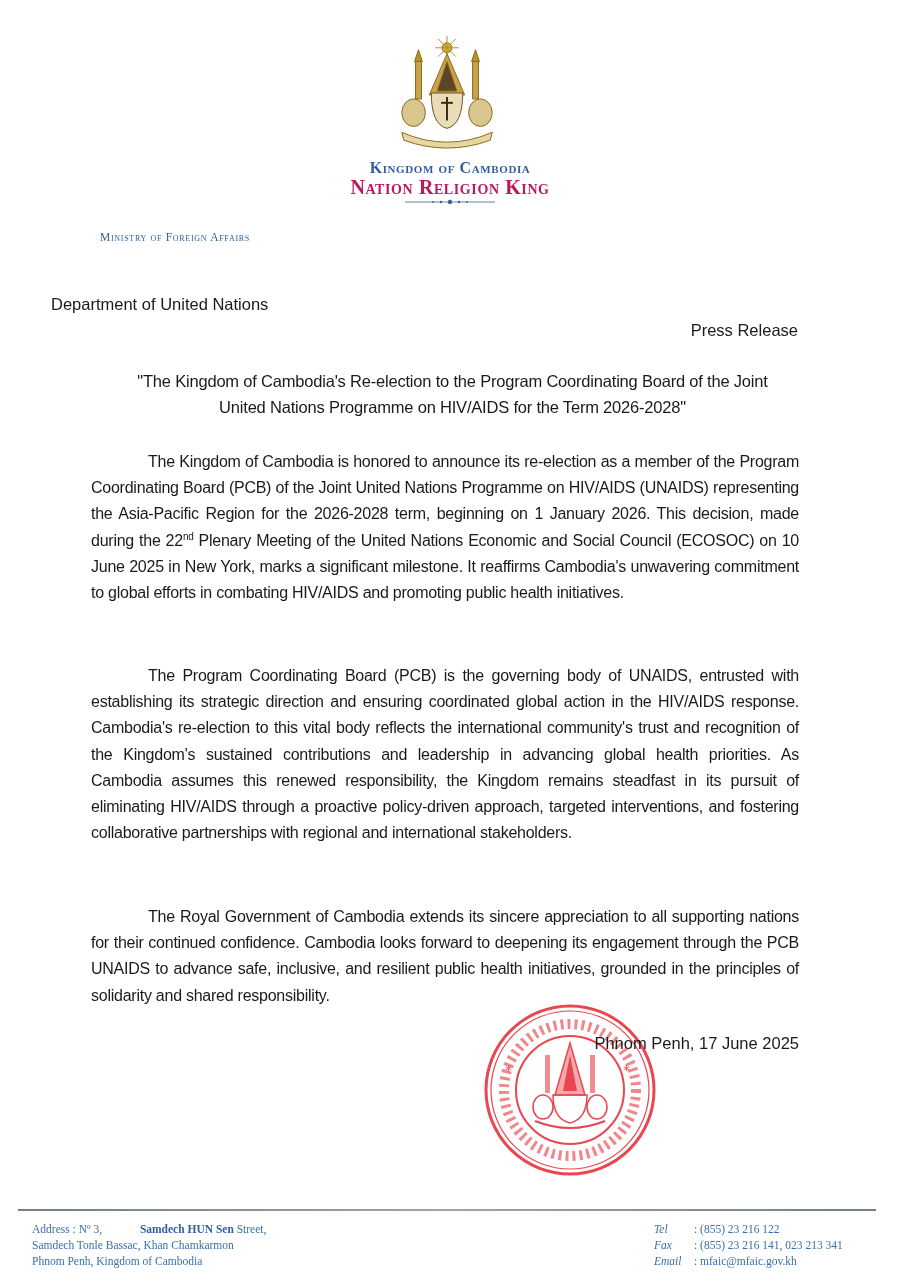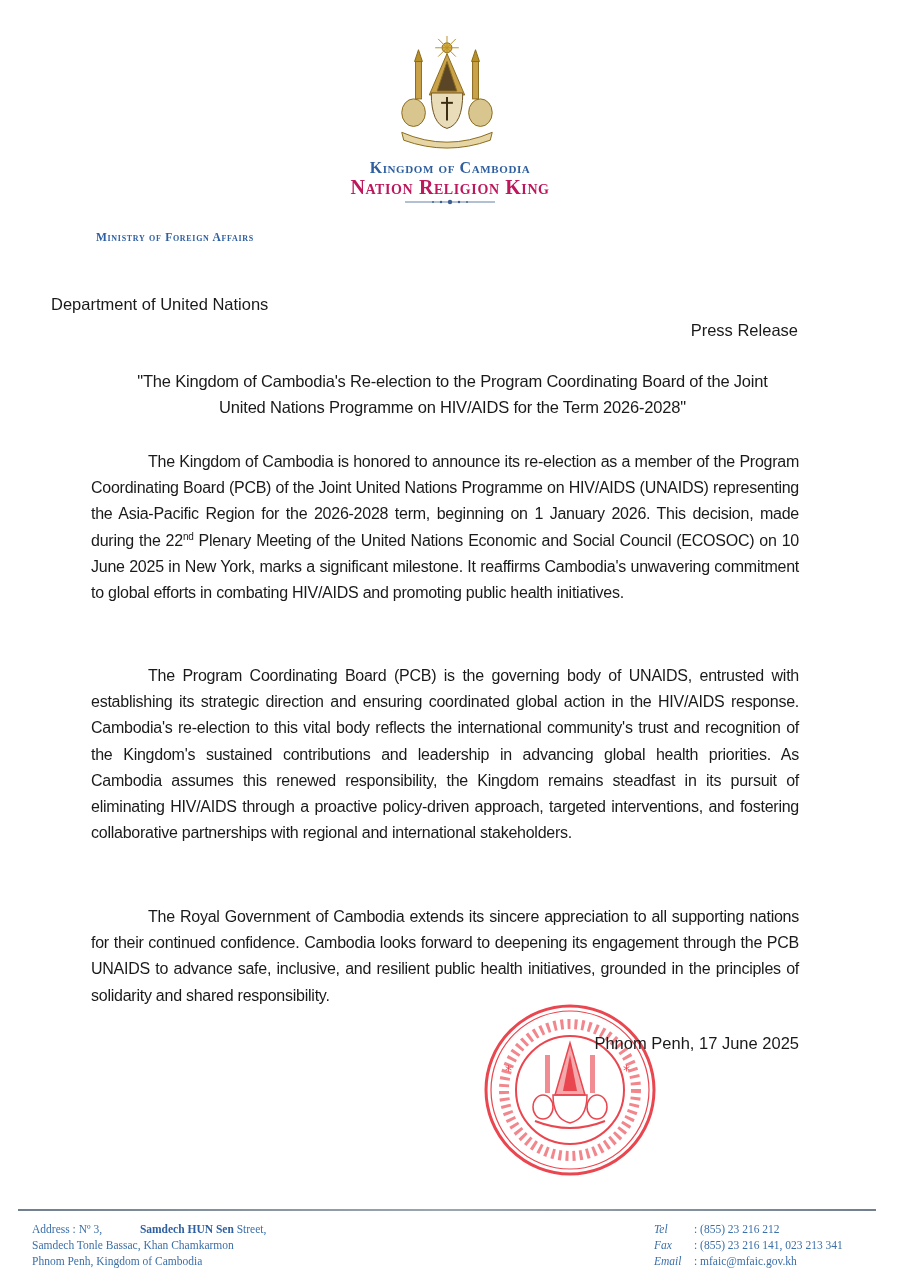--- a/index.html
+++ b/index.html
@@ -21,21 +21,21 @@
   .motto {
     font-family: "Liberation Serif", serif; font-weight: bold; color: #be185d;
     font-size: 20px; letter-spacing: 0.6px; font-variant: small-caps;
     line-height: 18px;
   }
   .ornament {
     display: block; margin: 2px auto 0; width: 90px; height: 8px;
   }
   .ministry {
     position: absolute; left: 30px; top: 228px; width: 290px; text-align: center;
-    font-family: "Liberation Serif", serif; font-weight: bold; color: #2e5fa0;
+    font-family: "Liberation Serif", serif; font-weight: normal; color: #2e5fa0;
     font-size: 11.5px; letter-spacing: 0.7px; font-variant: small-caps; line-height: 18px;
   }
   .department {
     position: absolute; left: 51px; top: 295px; font-size: 16.5px; color: #1a1a1a;
   }
   .doc-type {
     position: absolute; right: 105px; top: 321px; font-size: 16.5px;
   }
   .title {
     position: absolute; left: 80px; top: 368px; width: 745px; text-align: center;
@@ -157,16 +157,16 @@
 
 <div class="footer-rule"></div>
 
 <div class="footer-left">
   <div><span>Address : Nº 3, </span><b>Samdech HUN Sen</b><span> Street,</span></div>
   <div>Samdech Tonle Bassac, Khan Chamkarmon</div>
   <div>Phnom Penh, Kingdom of Cambodia</div>
 </div>
 
 <div class="footer-right">
-  <div><span class="lbl">Tel</span><span>: (855) 23 216 212</span></div>
+  <div><span class="lbl">Tel</span><span>: (855) 23 216 122</span></div>
   <div><span class="lbl">Fax</span><span>: (855) 23 216 141, 023 213 341</span></div>
   <div><span class="lbl">Email</span><span>: mfaic@mfaic.gov.kh</span></div>
 </div>
 
 </body></html>

